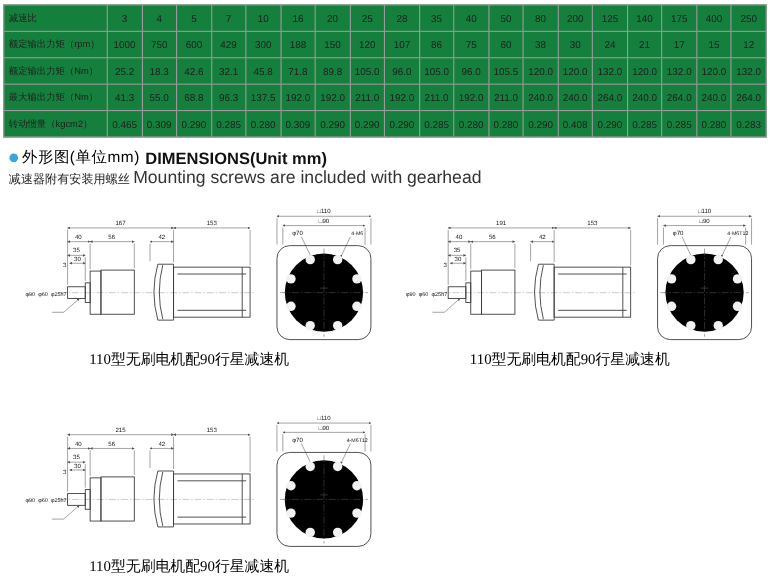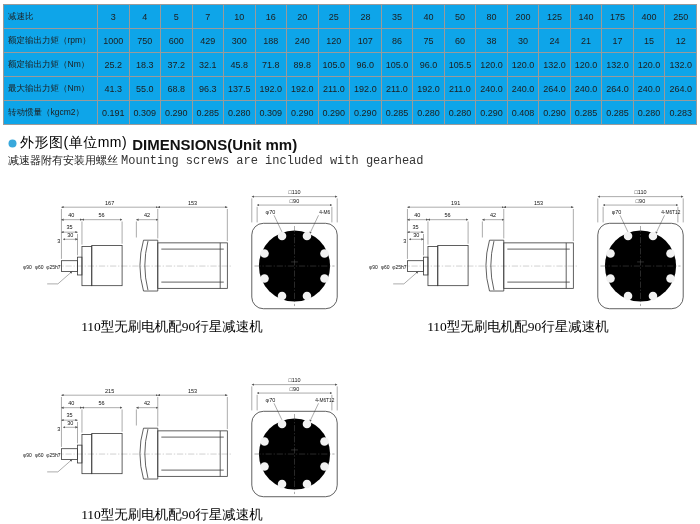--- a/index.html
+++ b/index.html
@@ -1,32 +1,32 @@
 <!DOCTYPE html>
 <html><head>
 <meta charset="utf-8">
 <style>
   html,body{margin:0;padding:0;background:#fff;}
   #page{position:relative;width:700px;height:524px;background:#ffffff;overflow:hidden;
         font-family:"Liberation Sans","DejaVu Sans",sans-serif;color:#222;}
 
   
   table.spec{position:absolute;left:3px;top:4px;width:694px;border-collapse:collapse;
-             table-layout:fixed;background:#0ea5e9;}
+             table-layout:fixed;background:#15803d;}
   table.spec th,table.spec td{border:1px solid #9a9a9a;height:23px;padding:0;
              font-size:9px;font-weight:normal;text-align:center;color:#1d1d1d;white-space:nowrap;overflow:hidden;}
   table.spec th{ text-align:left;padding-left:4px;font-size:8.5px;}
   table.spec{border:1px solid #7a7a7a;}
 
   
   .sec-title{position:absolute;left:8px;top:133px;display:flex;align-items:center;gap:3px;}
   .sec-title .cn{font-size:14px;font-weight:normal;color:#000000;letter-spacing:0.5px;}
   .sec-title .en{font-size:15px;font-weight:bold;color:#111;margin-left:2px;margin-top:3px;}
   .sec-sub{position:absolute;left:8px;top:153px;font-size:11px;color:#222;}
-  .sec-sub .en{font-size:12px;color:#333;font-family:Liberation Mono, monospace;}
+  .sec-sub .en{font-size:16px;color:#333;}
 
   
   .group{position:absolute;display:flex;flex-direction:column;justify-content:center;}
   .views{display:flex;gap:10px;align-items:flex-start;}
   svg.side{width:210px;height:132px;}
   svg.flange{width:105px;height:132px;}
   .caption{width:240px;margin-left:30px;margin-top:2px;text-align:center;
            font-family:"Liberation Serif","DejaVu Serif",serif;font-size:13.5px;color:#000;}
 
   #g1{left:22px;top:184px;}
@@ -93,39 +93,39 @@
           <td>250</td>
         </tr>
         <tr>
           <th>额定输出力矩（rpm）</th>
           <td>1000</td>
           <td>750</td>
           <td>600</td>
           <td>429</td>
           <td>300</td>
           <td>188</td>
-          <td>240</td>
+          <td>150</td>
           <td>120</td>
           <td>107</td>
           <td>86</td>
           <td>75</td>
           <td>60</td>
           <td>38</td>
           <td>30</td>
           <td>24</td>
           <td>21</td>
           <td>17</td>
           <td>15</td>
           <td>12</td>
         </tr>
         <tr>
           <th>额定输出力矩（Nm）</th>
           <td>25.2</td>
           <td>18.3</td>
-          <td>37.2</td>
+          <td>42.6</td>
           <td>32.1</td>
           <td>45.8</td>
           <td>71.8</td>
           <td>89.8</td>
           <td>105.0</td>
           <td>96.0</td>
           <td>105.0</td>
           <td>96.0</td>
           <td>105.5</td>
           <td>120.0</td>
@@ -153,21 +153,21 @@
           <td>240.0</td>
           <td>240.0</td>
           <td>264.0</td>
           <td>240.0</td>
           <td>264.0</td>
           <td>240.0</td>
           <td>264.0</td>
         </tr>
         <tr>
           <th>转动惯量（kgcm2）</th>
-          <td>0.191</td>
+          <td>0.465</td>
           <td>0.309</td>
           <td>0.290</td>
           <td>0.285</td>
           <td>0.280</td>
           <td>0.309</td>
           <td>0.290</td>
           <td>0.290</td>
           <td>0.290</td>
           <td>0.285</td>
           <td>0.280</td>

